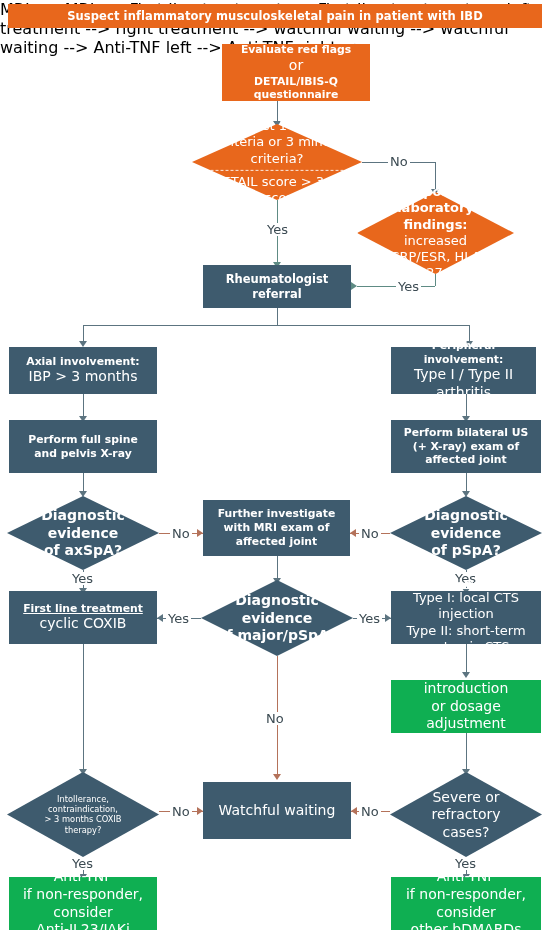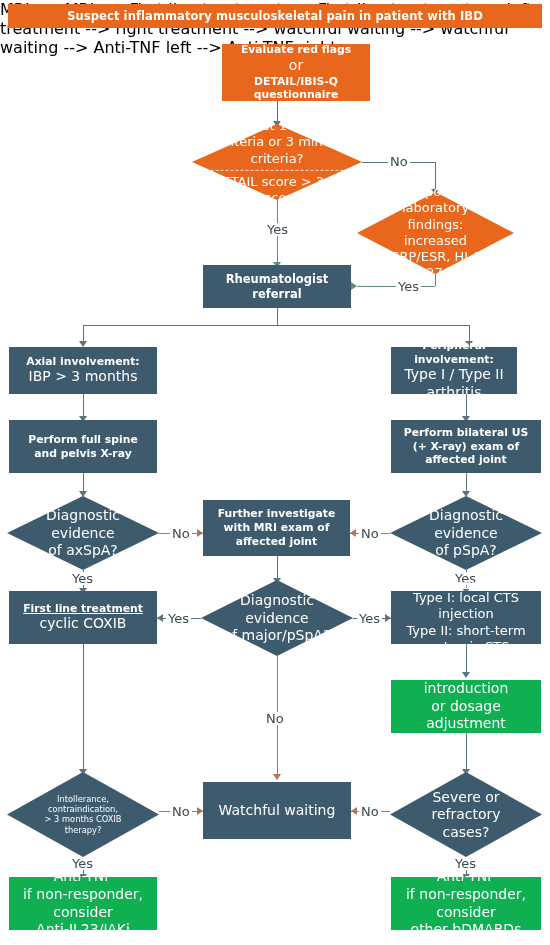--- a/index.html
+++ b/index.html
@@ -101,21 +101,21 @@
   .edgelabel{
     position:absolute;
     font-size:13px;
     color:#3b4a52;
     background:#ffffff;
     padding:0 2px;
     white-space:nowrap;
     line-height:1;
   }
 
-  .b{font-weight:normal;}
+  .b{font-weight:bold;}
   .u{text-decoration:underline;}
   .sep{
     height:0;
     border-top:1px dashed rgba(255,255,255,.85);
     margin:3px 10px;
   }
 
   
   .t12b{font-size:11.5px;font-weight:bold;}
   .t11b{font-size:10.8px;font-weight:bold;}
@@ -203,21 +203,21 @@
 
   
   <div class="node rect slate" style="left:9px;top:347px;width:148px;height:47px;">
     <div class="inner">
       <div class="t11b">Axial involvement:</div>
       <div class="t10">IBP &gt; 3 months</div>
     </div>
   </div>
 
   
-  <div class="node rect slate" style="left:391px;top:347px;width:126px;height:47px;">
+  <div class="node rect slate" style="left:391px;top:347px;width:145px;height:47px;">
     <div class="inner">
       <div class="t11b">Peripheral involvement:</div>
       <div class="t10">Type I / Type II arthritis</div>
     </div>
   </div>
 
   <div class="line v" style="left:83px;top:394px;height:24px;"></div>
   <div class="arrow down" style="left:79px;top:416px;"></div>
   <div class="line v" style="left:466px;top:394px;height:24px;"></div>
   <div class="arrow down" style="left:462px;top:416px;"></div>

